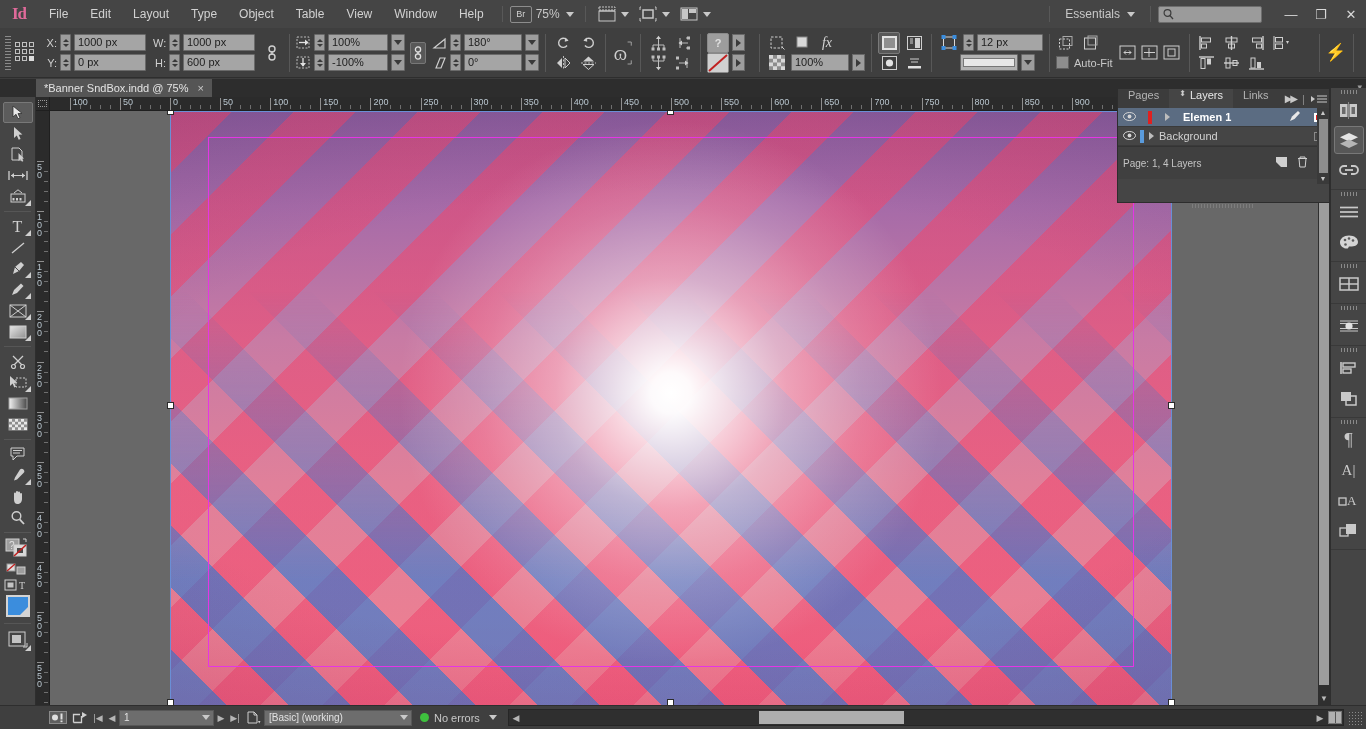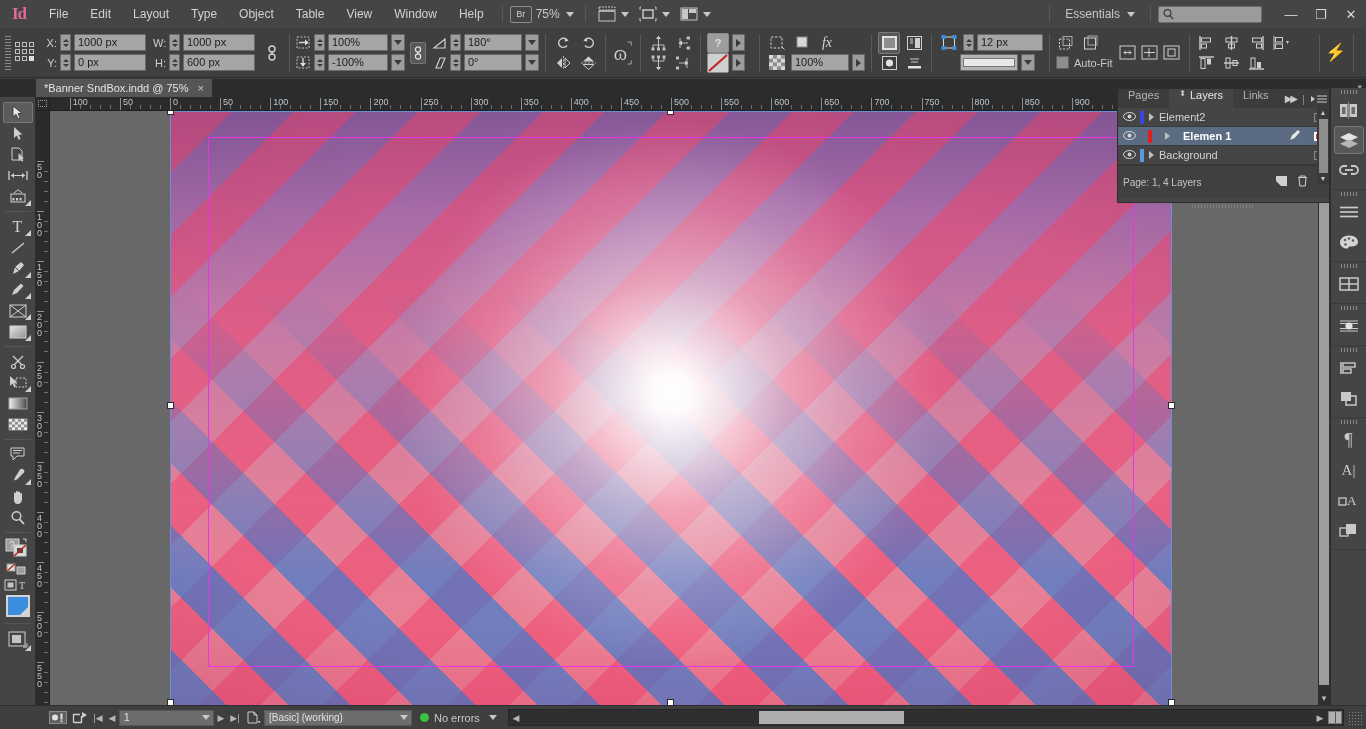--- a/index.html
+++ b/index.html
@@ -1165,30 +1165,20 @@
               </svg></i>
           </span>
         </div>
       </div>
     <div class="layerlist" id="layerlist">
       <div class="pscroll">
         <span class="ar">▲</span>
         <span class="thumb"></span>
         <span class="ar">▼</span>
       </div>
-        <div class="lrow">
-          <span class="eye"><svg width="13" height="9" viewBox="0 0 13 9">
-              <ellipse cx="6.5" cy="4.5" rx="6" ry="4" fill="none" stroke="#d6d6d6"></ellipse>
-              <circle cx="6.5" cy="4.5" r="1.9" fill="#d6d6d6"></circle>
-            </svg></span>
-          <span class="lcolor" style="background: rgb(58, 70, 224);"></span>
-          <span class="ltri"></span>
-          <span class="lname">Element2</span>
-          <span class="lbox"></span>
-        </div>
         <div class="lrow active">
           <span class="eye"><svg width="13" height="9" viewBox="0 0 13 9">
               <ellipse cx="6.5" cy="4.5" rx="6" ry="4" fill="none" stroke="#d6d6d6"></ellipse>
               <circle cx="6.5" cy="4.5" r="1.9" fill="#d6d6d6"></circle>
             </svg></span>
           <span class="lcolor" style="background: rgb(224, 32, 32);"></span>
           <span class="ltri"></span>
           <span class="lname">Elemen 1</span>
           <span class="pen"><svg width="12" height="12" viewBox="0 0 12 12">
               <path d="M1 11 L3 6.5 L9 1 L11 3 L5.5 9 Z" fill="#e8e8e8"></path>

